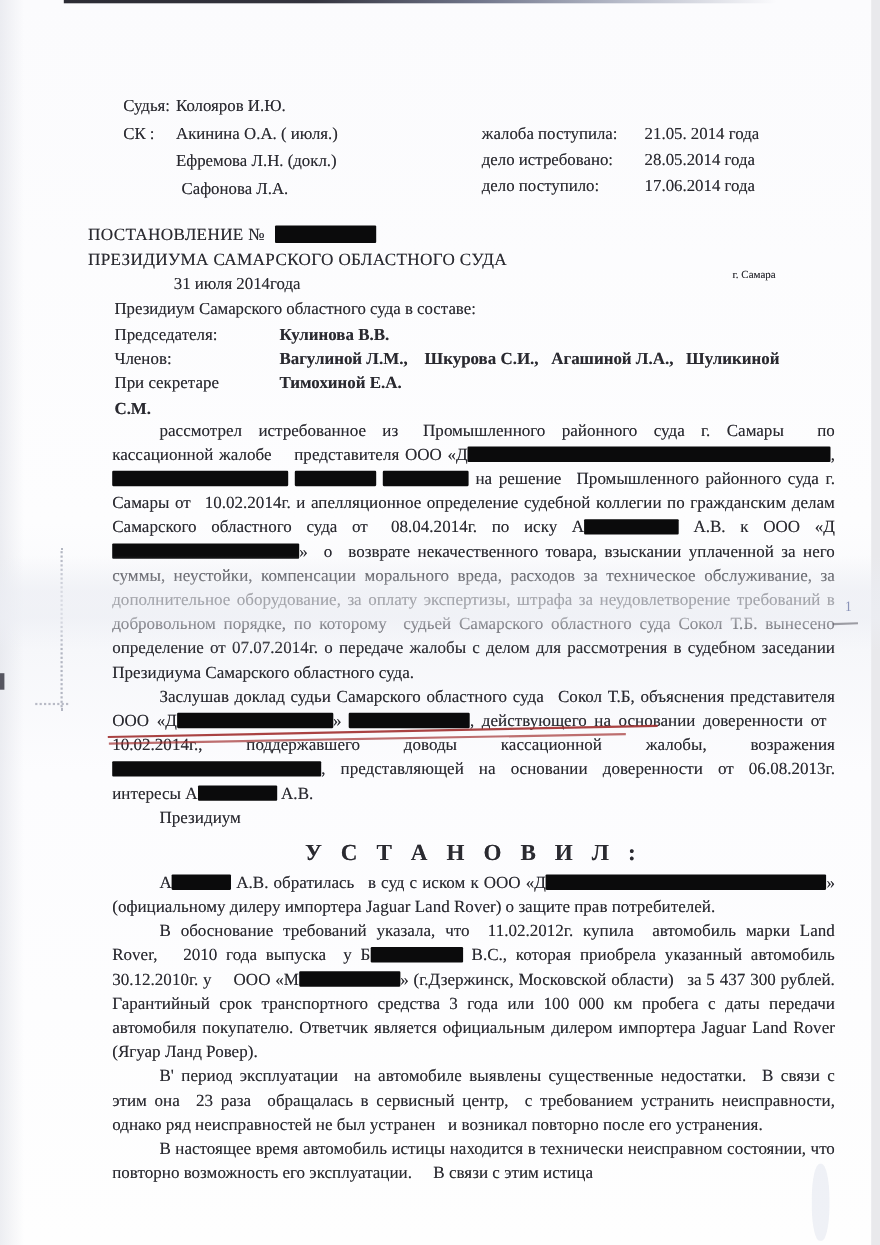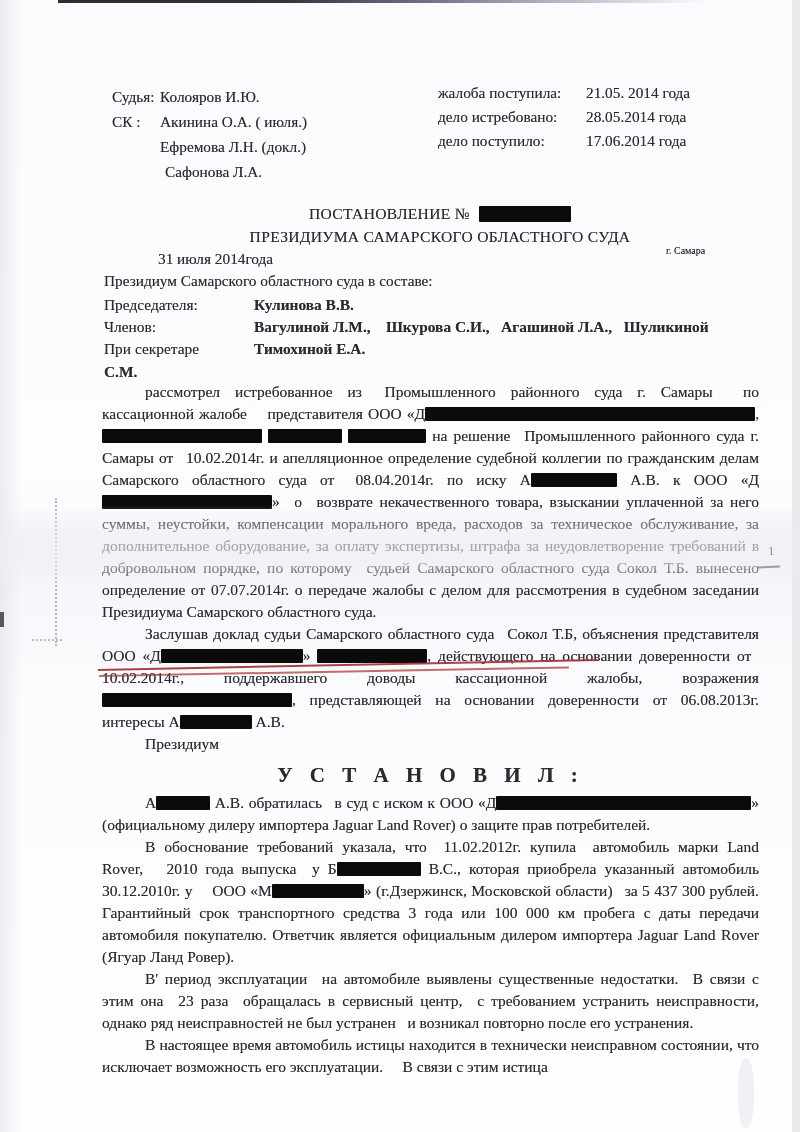--- a/index.html
+++ b/index.html
@@ -25,24 +25,24 @@
     background:rgba(226,229,239,.55);}
   .margin-num{position:absolute;left:768px;top:543px;font-size:13px;color:#8a93b8;text-shadow:none;}
   .margin-num-dash{position:absolute;left:757px;top:566px;width:23px;height:2px;background:#55555e;opacity:.55;transform:rotate(-2deg);}
   .fade-band{position:absolute;left:0;top:505px;width:800px;height:86px;pointer-events:none;
     background:linear-gradient(180deg,rgba(244,245,248,0) 0%,rgba(235,237,243,.62) 38%,rgba(236,238,244,.66) 66%,rgba(250,250,252,0) 100%);}
   
   .hdr-left{position:absolute;left:112px;top:84px;font-size:15.3px;line-height:25px;}
   .hdr-left .lbl{display:inline-block;width:48px;}
   .hdr-left .ind{padding-left:48px;}
   .hdr-left .ind2{padding-left:53px;}
-  .hdr-right{position:absolute;left:438px;top:81px;font-size:15.3px;line-height:24px;}
+  .hdr-right{position:absolute;left:438px;top:110px;font-size:15.3px;line-height:24px;}
   .hdr-right .lbl{display:inline-block;width:148px;}
   
-  .title{position:absolute;left:80px;top:202px;width:720px;text-align:center;font-size:15.6px;line-height:23px;letter-spacing:.3px;}
+  .title{position:absolute;left:80px;top:202px;width:720px;font-size:15.6px;line-height:23px;letter-spacing:.3px;}
   .title .t1 .redact{width:92px;height:16px;margin-left:9px;vertical-align:-3px;}
   .date-line{position:absolute;left:158px;top:250px;font-size:15.3px;}
   .city-line{position:absolute;left:666px;top:245px;font-size:10px;}
   .intro-line{position:absolute;left:104px;top:272px;font-size:15.3px;}
   
   .composition{position:absolute;left:104px;top:294px;width:656px;font-size:15.4px;line-height:22.2px;}
   .comp-lbl{display:inline-block;width:150px;}
   .comp-val{font-weight:700;}
   
   .body-text{position:absolute;left:102px;top:381px;width:657px;font-size:15.5px;line-height:22px;}
@@ -119,21 +119,21 @@
   </div>
 
   <div class="body-text">
       <div class="para">рассмотрел истребованное из  Промышленного районного суда г. Самары  по кассационной жалобе  представителя ООО «Д<span class="redact" style="width: 330px; background: rgb(11, 11, 12);"></span>, <span class="redact" style="width: 160px; background: rgb(11, 11, 12);"></span> <span class="redact" style="width: 74px; background: rgb(11, 11, 12);"></span> <span class="redact" style="width: 78px; background: rgb(11, 11, 12);"></span> на решение  Промышленного районного суда г. Самары от  10.02.2014г. и апелляционное определение судебной коллегии по гражданским делам Самарского областного суда от  08.04.2014г. по иску А<span class="redact" style="width: 86px; background: rgb(11, 11, 12);"></span> А.В. к ООО «Д<span class="redact" style="width: 170px; background: rgb(11, 11, 12);"></span>»  о  возврате некачественного товара, взыскании уплаченной за него суммы, неустойки, компенсации морального вреда, расходов за техническое обслуживание, за дополнительное оборудование, за оплату экспертизы, штрафа за неудовлетворение требований в добровольном порядке, по которому  судьей Самарского областного суда Сокол Т.Б. вынесено определение от 07.07.2014г. о передаче жалобы с делом для рассмотрения в судебном заседании Президиума Самарского областного суда.</div>
       <div class="para">Заслушав доклад судьи Самарского областного суда  Сокол Т.Б, объяснения представителя ООО «Д<span class="redact" style="width: 142px; background: rgb(11, 11, 12);"></span>» <span class="redact" style="width: 110px; background: rgb(11, 11, 12);"></span>, действующего на основании доверенности от  10.02.2014г., поддержавшего доводы кассационной жалобы, возражения <span class="redact" style="width: 190px; background: rgb(11, 11, 12);"></span>, представляющей на основании доверенности от 06.08.2013г. интересы А<span class="redact" style="width: 72px; background: rgb(11, 11, 12);"></span> А.В.</div>
       <div class="para">Президиум</div>
       <div class="heading">У С Т А Н О В И Л :</div>
       <div class="para">А<span class="redact" style="width: 54px; background: rgb(11, 11, 12);"></span> А.В. обратилась  в суд с иском к ООО «Д<span class="redact" style="width: 255px; background: rgb(11, 11, 12);"></span>» (официальному дилеру импортера Jaguar Land Rover) о защите прав потребителей.</div>
       <div class="para">В обоснование требований указала, что  11.02.2012г. купила  автомобиль марки Land Rover,  2010 года выпуска  у Б<span class="redact" style="width: 84px; background: rgb(11, 11, 12);"></span> В.С., которая приобрела указанный автомобиль 30.12.2010г. у  ООО «М<span class="redact" style="width: 92px; background: rgb(11, 11, 12);"></span>» (г.Дзержинск, Московской области)  за 5&nbsp;437&nbsp;300 рублей. Гарантийный срок транспортного средства 3 года или 100 000 км пробега с даты передачи автомобиля покупателю. Ответчик является официальным дилером импортера Jaguar Land Rover (Ягуар Ланд Ровер).</div>
       <div class="para">В' период эксплуатации  на автомобиле выявлены существенные недостатки.  В связи с этим она  23 раза  обращалась в сервисный центр,  с требованием устранить неисправности, однако ряд неисправностей не был устранен  и возникал повторно после его устранения.</div>
-      <div class="para">В настоящее время автомобиль истицы находится в технически неисправном состоянии, что исключает возможность его эксплуатации.  В связи с этим истица</div>
+      <div class="para">В настоящее время автомобиль истицы находится в технически неисправном состоянии, что повторно возможность его эксплуатации.  В связи с этим истица</div>
     </div>
 
   <div class="penline pen1" style="background: rgb(162, 50, 50);"></div>
   <div class="penline pen2" style="background: rgb(162, 50, 50);"></div>
   <div class="fade-band"></div>
   <div class="margin-num">1</div>
   <div class="margin-num-dash"></div>
 
 </div>
 

